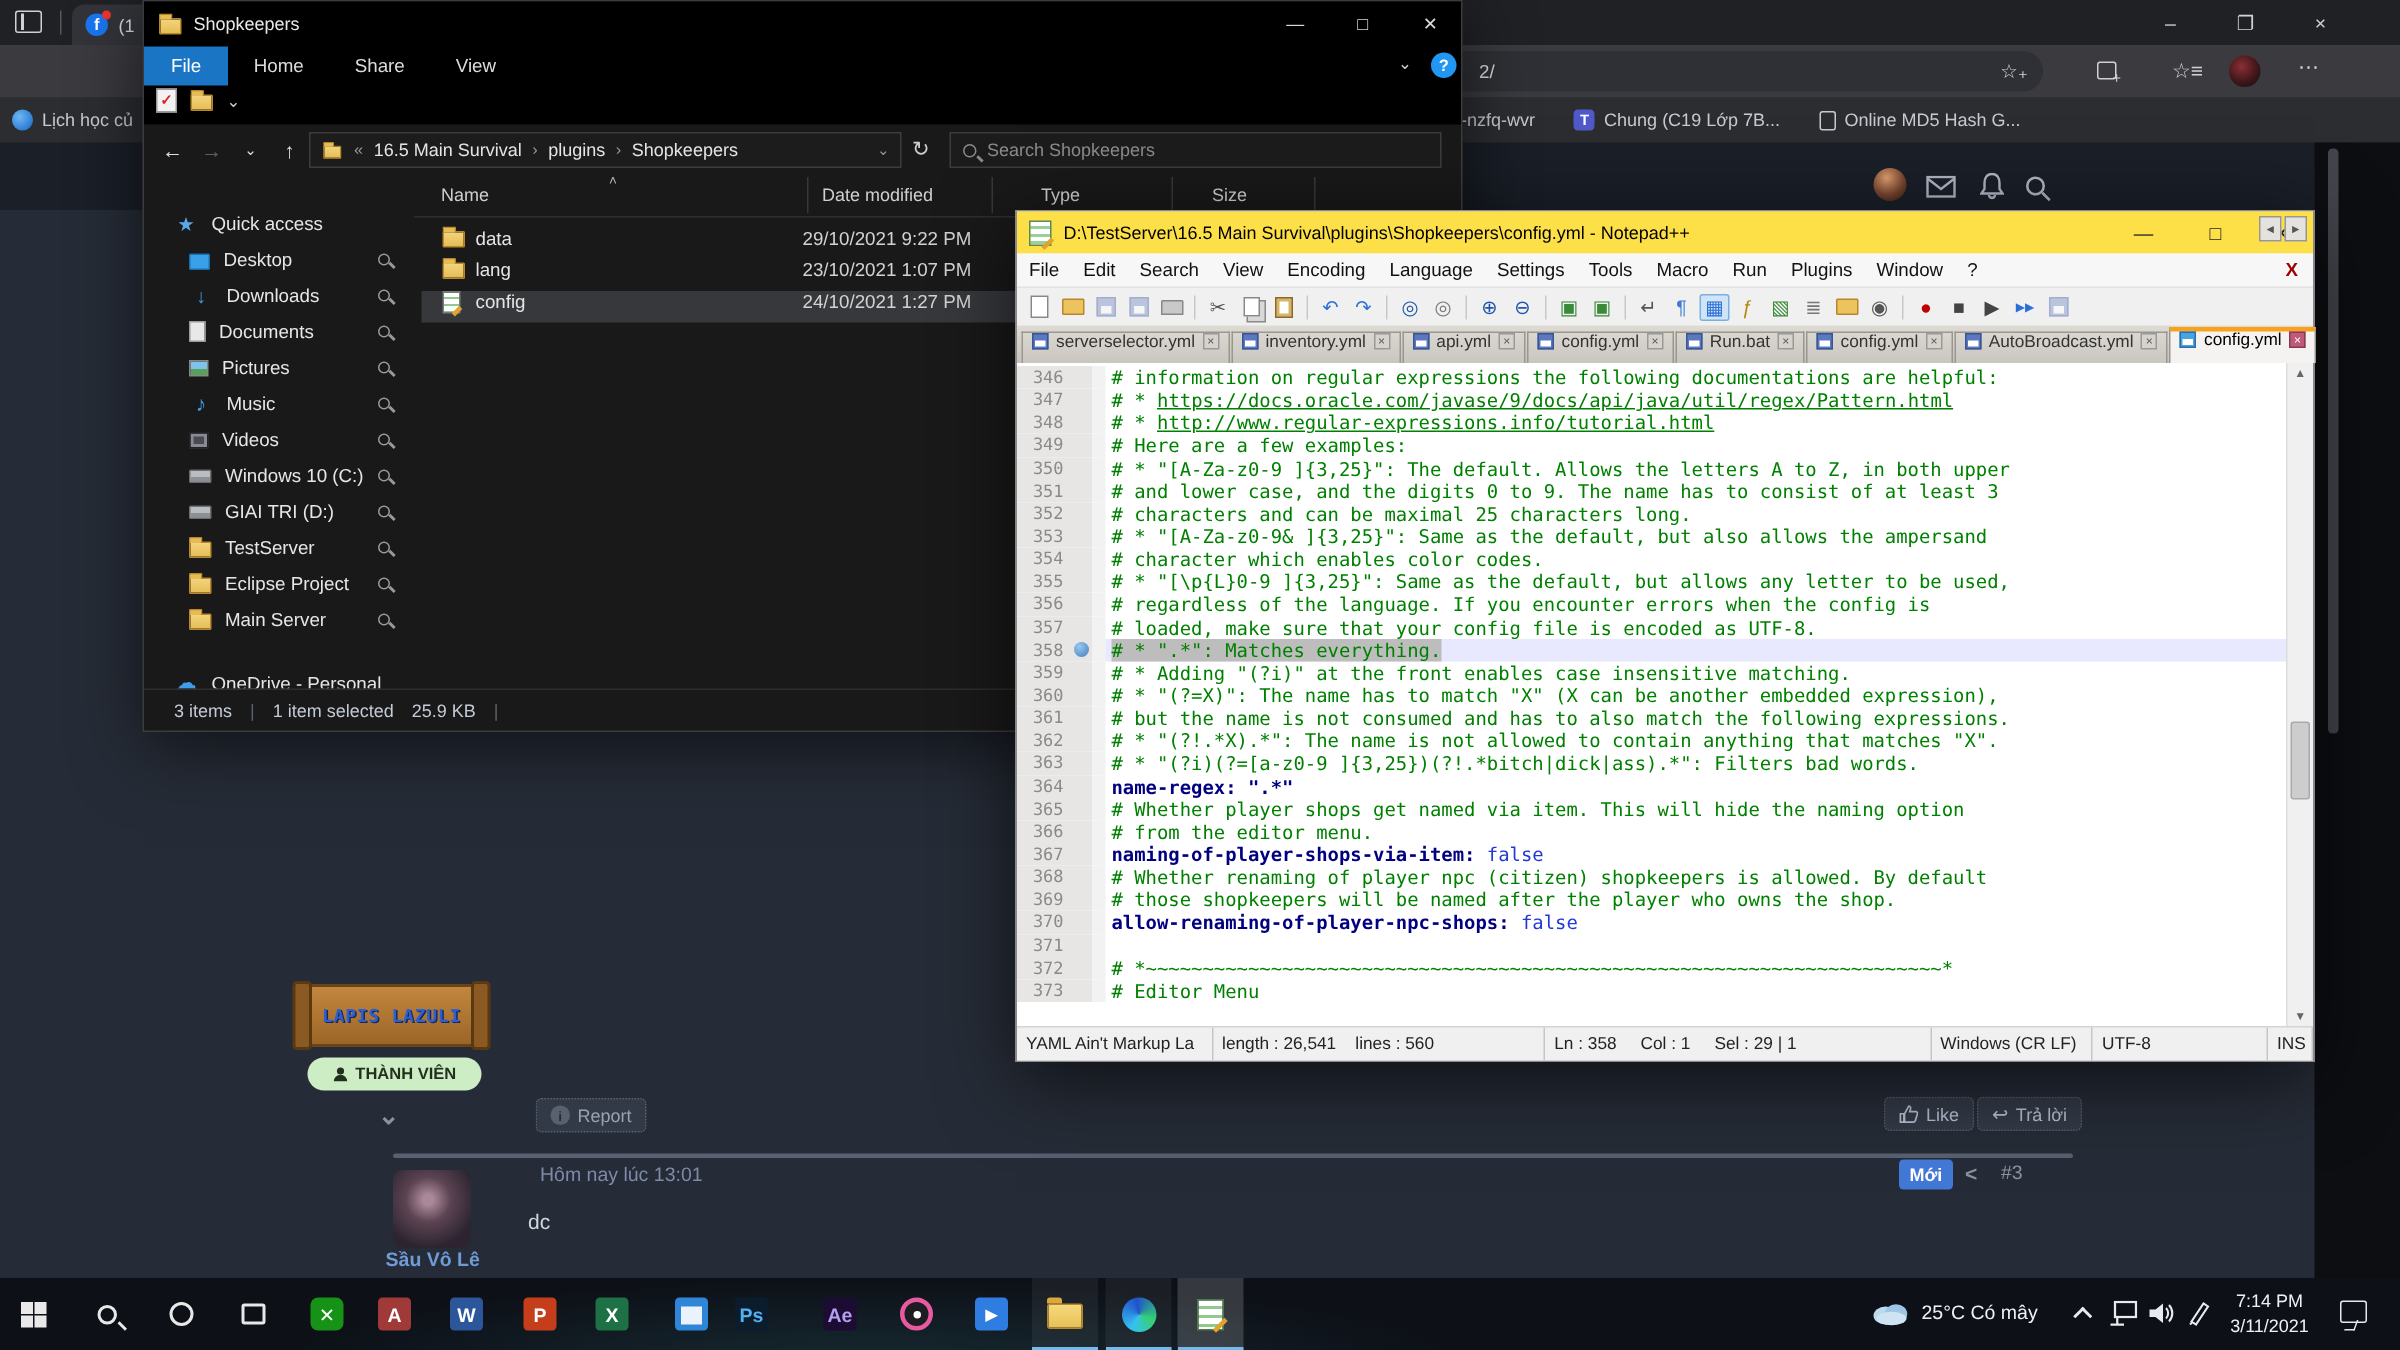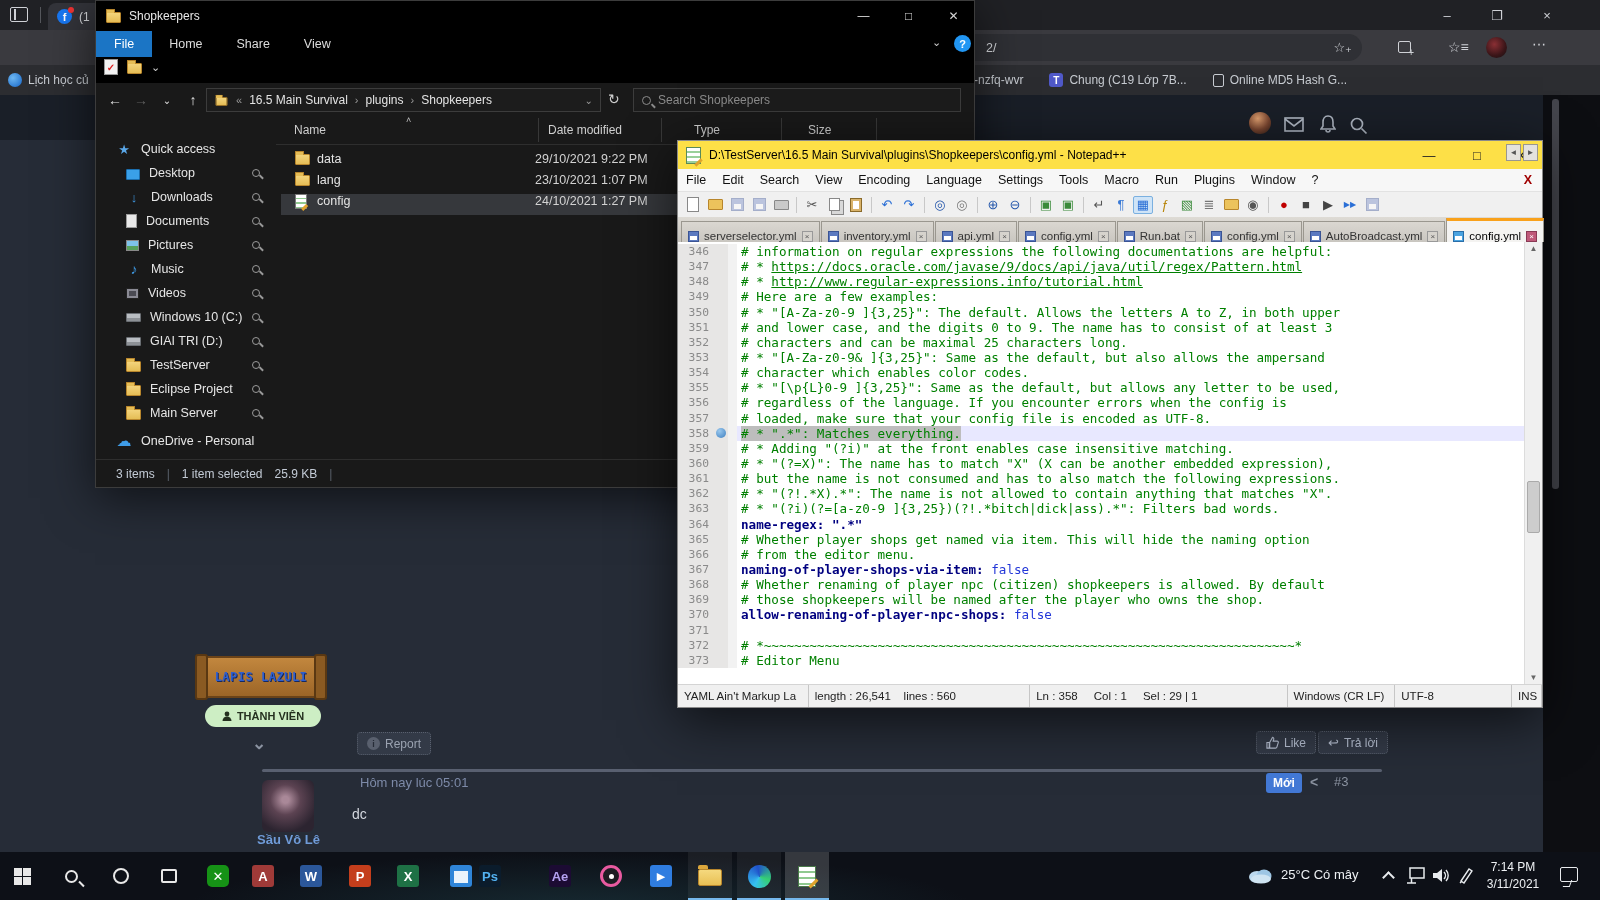--- a/index.html
+++ b/index.html
@@ -124,21 +124,21 @@
   .sh-page{width:12px;height:15px;background:#fff;border:1px solid #888}
   .sh-copy{width:11px;height:13px;background:#fff;border:1px solid #888;box-shadow:3px 3px 0 #d8d8d8,3px 3px 0 1px #888}
   .sh-folder{width:15px;height:11px;background:#ecc35c;border:1px solid #b8862c;border-radius:1px}
   .sh-floppy{width:13px;height:13px;background:#7d91c9;border:1px solid #4a5f9e;position:relative}
   .sh-floppy::after{content:"";position:absolute;left:2px;bottom:1px;right:2px;height:5px;background:#fff}
   .sh-floppy.dim{opacity:.45}
   .sh-print{width:15px;height:10px;background:#c9c9c9;border:1px solid #888;border-radius:1px 1px 0 0}
   .sh-clip{width:12px;height:14px;background:#d9b36a;border:1px solid #8a6a2a;position:relative}
   .sh-clip::after{content:"";position:absolute;left:2px;top:2px;right:2px;bottom:2px;background:#fff}
   .npp-tabs{position:absolute;left:0;top:76px;right:0;height:25px;background:linear-gradient(#dedbd5,#c6c3bd);display:flex;align-items:flex-end;padding-left:3px}
-  .ntab{display:flex;align-items:flex-end;gap:5px;height:21px;padding:0 6px;background:linear-gradient(#dad7d1,#c9c6c0);border:1px solid #9a978f;border-bottom:none;margin-right:1px;font-size:11.5px;color:#333;white-space:nowrap}
+  .ntab{display:flex;align-items:flex-start;gap:5px;height:21px;padding:0 6px;background:linear-gradient(#dad7d1,#c9c6c0);border:1px solid #9a978f;border-bottom:none;margin-right:1px;font-size:11.5px;color:#333;white-space:nowrap}
   .ntab.active{height:24px;background:#f4f3f1;border-top:3px solid #f9a11b;color:#000}
   .ntab .tico{width:11px;height:11px;background:#5b79c0;border:1px solid #3a5494;position:relative;flex:none}
   .ntab .tico::after{content:"";position:absolute;left:1px;bottom:1px;right:1px;height:4px;background:#fff}
   .ntab.active .tico{background:#4aa3e0;border-color:#2a6ea8}
   .ntab .tx{width:11px;height:11px;background:#d6d3cd;border:1px solid #999;color:#555;font-size:8px;line-height:9px;text-align:center;flex:none}
   .ntab.active .tx{background:#c05a7a;color:#fff;border-color:#8a3a55}
   .tab-scroll{position:absolute;right:4px;top:3px;display:flex;gap:2px}
   .tab-scroll span{width:15px;height:17px;background:#e4e2de;border:1px solid #9a978f;font-size:8px;color:#555;display:flex;align-items:center;justify-content:center}
   .npp-editor{position:absolute;left:0;top:101px;right:18px;bottom:23px;background:#fff;overflow:hidden;font-family:"DejaVu Sans Mono",monospace}
   .cl{display:flex;height:15.15px;line-height:15.15px;font-size:12.6px}
@@ -283,21 +283,21 @@
         </svg>
       <span>Like</span>
     </div>
     <div class="f-btn" style="left:1318px;top:636px;color:#b7c0d2">
       <span style="font-size:13px">↩</span>
       <span>Trả lời</span>
     </div>
     <div class="f-divider"></div>
     <div class="post-av"></div>
     <div class="post-author">Sầu Vô Lê</div>
-    <div class="post-time">Hôm nay lúc 05:01</div>
+    <div class="post-time">Hôm nay lúc 13:01</div>
     <div class="post-text">dc</div>
     <div class="new-badge">Mới</div>
     <div class="share-ic">&lt;</div>
     <div class="post-num">#3</div>
   </div>
 
   <div class="explorer">
     <div class="ex-chrome"></div>
     <div class="ex-title">
       <span class="ic ic-folder"></span>
@@ -395,21 +395,21 @@
         <div class="sb-row lv1">
           <span class="ic ic-folder"></span>
           <span>Eclipse Project</span>
           <span class="pin"></span>
         </div>
         <div class="sb-row lv1">
           <span class="ic ic-folder"></span>
           <span>Main Server</span>
           <span class="pin"></span>
         </div>
-        <div class="sb-row" style="margin-top: 4px;">
+        <div class="sb-row" style="margin-top: 14px; align-items: flex-end;">
           <span class="ic ic-cloud"></span>
           <span>OneDrive - Personal</span>
         </div>
         <div class="sb-row sel" style="margin-top: 8px;">
           <span class="ic ic-pc"></span>
           <span>This PC</span>
         </div>
         <div class="sb-row" style="margin-top: 8px;">
           <span class="ic ic-network"></span>
           <span>Network</span>
@@ -798,21 +798,21 @@
         </div>
         <div class="tb-slot" style="left: 338px;">
           <span class="k-tile" style="background: rgb(196, 62, 28);">P</span>
         </div>
         <div class="tb-slot" style="left: 386px;">
           <span class="k-tile" style="background: rgb(30, 113, 69);">X</span>
         </div>
         <div class="tb-slot" style="left: 439px;">
           <span class="k-cal"></span>
         </div>
-        <div class="tb-slot" style="left: 468px; align-items: center;">
+        <div class="tb-slot" style="left: 479px; align-items: center;">
           <span class="k-tile" style="background: rgb(11, 28, 44); color: rgb(83, 177, 240);">Ps</span>
         </div>
         <div class="tb-slot" style="left: 538px;">
           <span class="k-tile" style="background: rgb(28, 11, 51); color: rgb(180, 160, 240);">Ae</span>
         </div>
         <div class="tb-slot" style="left: 589px;">
           <span class="k-disc"></span>
         </div>
         <div class="tb-slot" style="left: 639px;">
           <span class="k-movies">▶</span>

